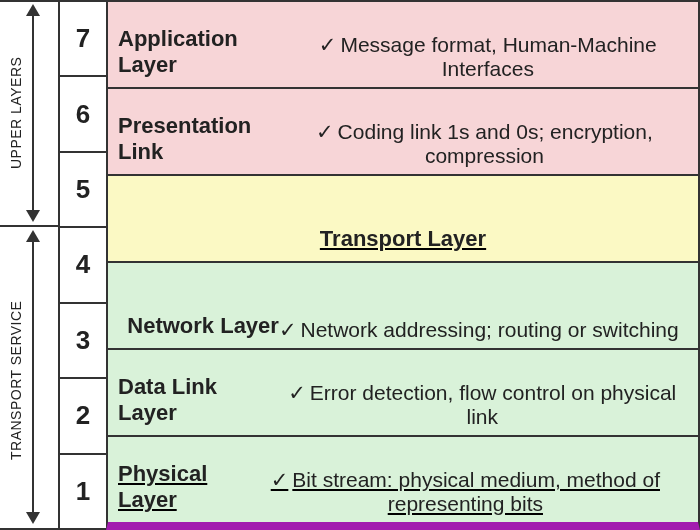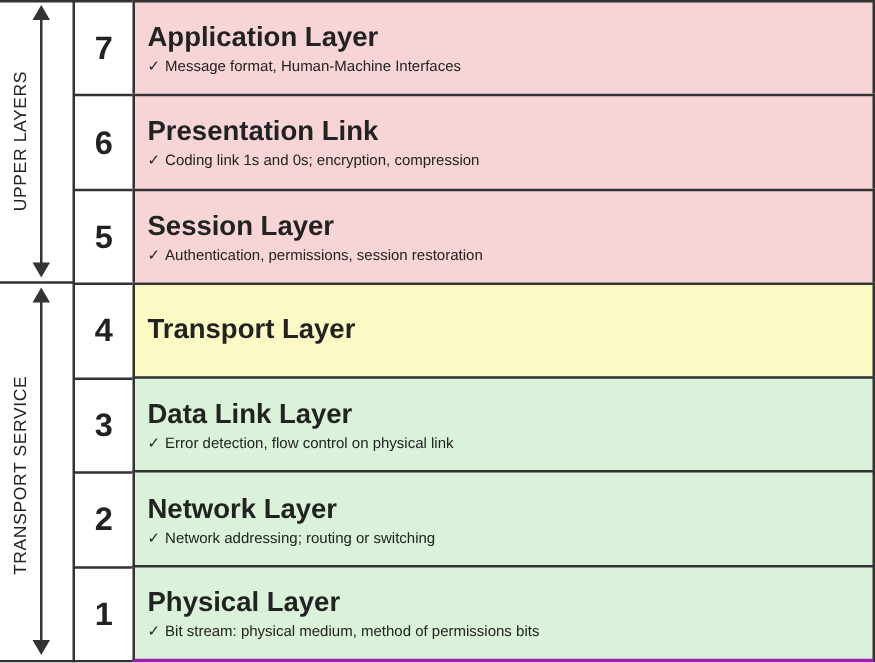--- a/index.html
+++ b/index.html
@@ -76,37 +76,37 @@
   .layers-col {
     flex: 1;
     display: flex;
     flex-direction: column;
   }
   .layer {
     flex: 1;
     border: 2px solid #333;
     border-bottom: none;
     display: flex;
-    flex-direction: column;
-    align-items: flex-start;
+    flex-direction: row;
+    align-items: flex-end;
     justify-content: center;
     padding: 6px 10px;
   }
-  .layer:last-child { border-bottom: 3px solid #a21caf; }
+  .layer:last-child { border-bottom: 8px solid #a21caf; text-decoration: underline; }
   .layer.pink { background: #f7d5d7; }
-  .layer.yellow { background: #fbf9c4; }
+  .layer.yellow { background: #fbf9c4; text-decoration: underline; }
   .layer.green { background: #d9f2d9; }
   .layer-title {
     font-size: 22px;
     font-weight: bold;
     color: #222;
     margin-bottom: 3px;
   }
   .layer-desc {
-    font-size: 12px;
+    font-size: 21px;
     color: #222;
     text-align: center;
   }
   .check {
     font-family: inherit;
     margin-right: 4px;
   }
 </style>
 </head>
 <body>
@@ -139,34 +139,30 @@
 
   <div class="layers-col">
     <div class="layer pink">
       <div class="layer-title">Application Layer</div>
       <div class="layer-desc"><span class="check">✓</span><span>Message format, Human-Machine Interfaces</span></div>
     </div>
     <div class="layer pink">
       <div class="layer-title">Presentation Link</div>
       <div class="layer-desc"><span class="check">✓</span><span>Coding link 1s and 0s; encryption, compression</span></div>
     </div>
-    <div class="layer pink">
-      <div class="layer-title">Session Layer</div>
-      <div class="layer-desc"><span class="check">✓</span><span>Authentication, permissions, session restoration</span></div>
-    </div>
     <div class="layer yellow">
       <div class="layer-title">Transport Layer</div>
+    </div>
+    <div class="layer green">
+      <div class="layer-title">Network Layer</div>
+      <div class="layer-desc"><span class="check">✓</span><span>Network addressing; routing or switching</span></div>
     </div>
     <div class="layer green">
       <div class="layer-title">Data Link Layer</div>
       <div class="layer-desc"><span class="check">✓</span><span>Error detection, flow control on physical link</span></div>
     </div>
     <div class="layer green">
-      <div class="layer-title">Network Layer</div>
-      <div class="layer-desc"><span class="check">✓</span><span>Network addressing; routing or switching</span></div>
-    </div>
-    <div class="layer green">
       <div class="layer-title">Physical Layer</div>
-      <div class="layer-desc"><span class="check">✓</span><span>Bit stream: physical medium, method of permissions bits</span></div>
+      <div class="layer-desc"><span class="check">✓</span><span>Bit stream: physical medium, method of representing bits</span></div>
     </div>
   </div>
 
 </div>
 
 </body></html>

